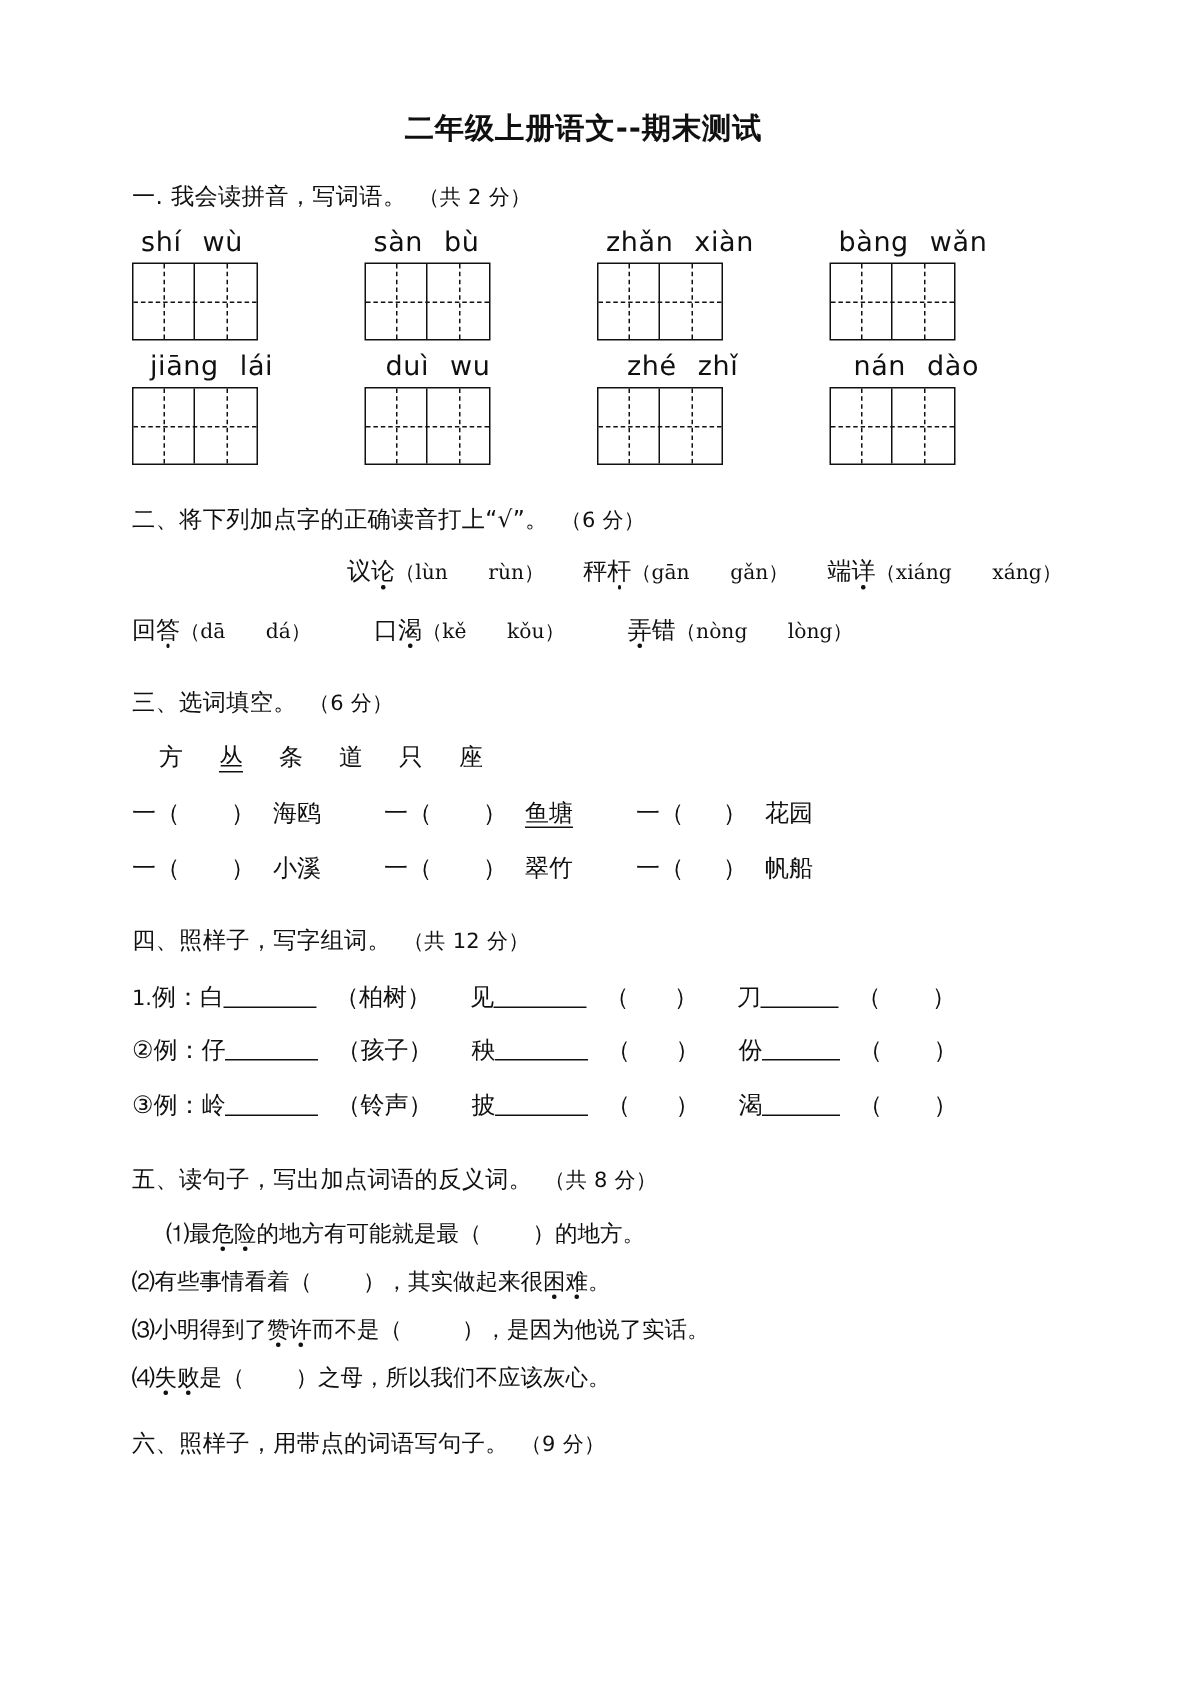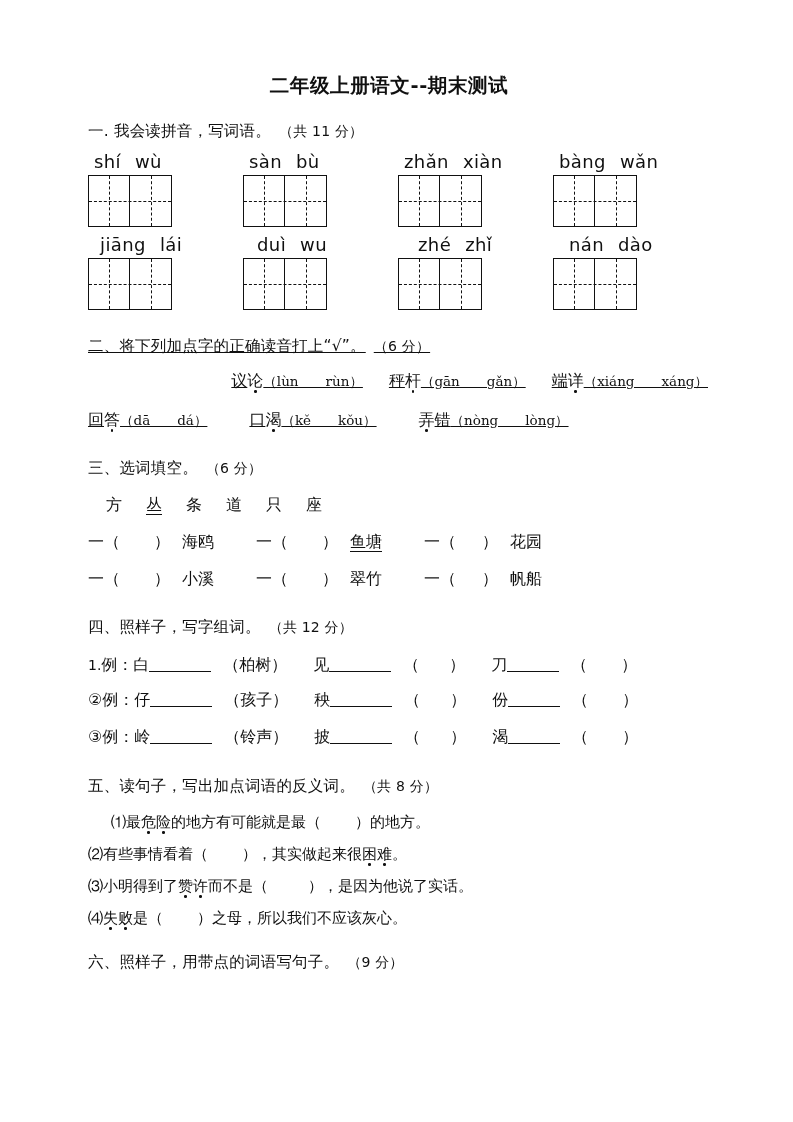--- a/index.html
+++ b/index.html
@@ -183,21 +183,21 @@
 </head>
 <body>
 
 <div class="page">
   <div class="content">
 
     <div class="doc-title">二年级上册语文--期末测试</div>
 
     <div class="sec-block">
       <div class="sec-head">
-        <span>一. 我会读拼音，写词语。</span><span class="pts">（共 11 分）</span>
+        <span>一. 我会读拼音，写词语。</span><span class="pts">（共 2 分）</span>
       </div>
 
       <div class="py-block">
 
         <div class="py-row">
           <div class="py-cellgrp">
             <div class="py-label"><span class="syl">shí</span><span class="syl">wù</span></div>
             <div class="tzg">
                 <div class="half"></div>
                 <div class="half"></div>
@@ -252,21 +252,21 @@
             <div class="py-label" style="padding-left:16px;"><span class="syl">nán</span><span class="syl">dào</span></div>
             <div class="tzg">
                 <div class="half"></div>
                 <div class="half"></div>
               </div>
           </div>
         </div>
       </div>
     </div>
 
-    <div class="sec-block" style="margin-top:26px;text-decoration:underline;">
+    <div class="sec-block" style="margin-top:26px;">
       <div class="sec-head">
         <span>二、将下列加点字的正确读音打上“√”。</span><span class="pts">（6 分）</span>
       </div>
 
       <div class="ex-line tight" style="margin-top:16px;text-align:right;">
         <span class="han">议</span><span class="han dot">论</span><span class="py">（lùn　　rùn）</span><span class="gap-md"></span><span class="han">秤</span><span class="han dot">杆</span><span class="py">（gān　　gǎn）</span><span class="gap-md"></span><span class="han">端</span><span class="han dot">详</span><span class="py">（xiáng　　xáng）</span>
       </div>
 
       <div class="ex-line tight" style="margin-top:22px;">
         <span class="han">回</span><span class="han dot">答</span><span class="py">（dā　　dá）</span><span class="gap-lg"></span><span class="han">口</span><span class="han dot">渴</span><span class="py">（kě　　kǒu）</span><span class="gap-lg"></span><span class="han dot">弄</span><span class="han">错</span><span class="py">（nòng　　lòng）</span>

